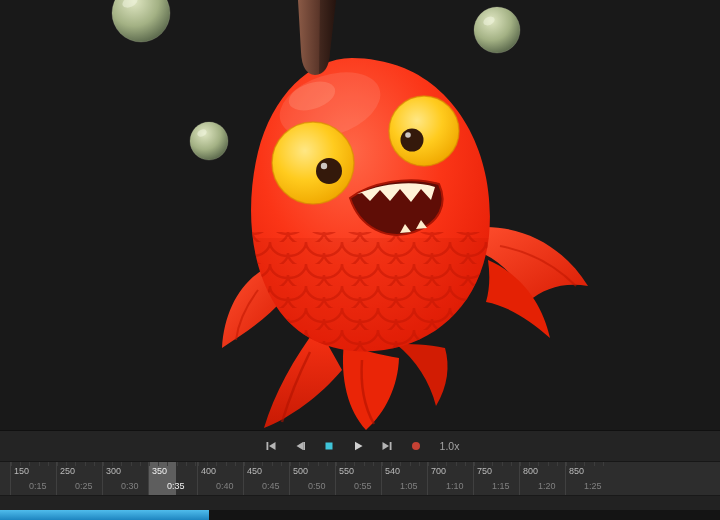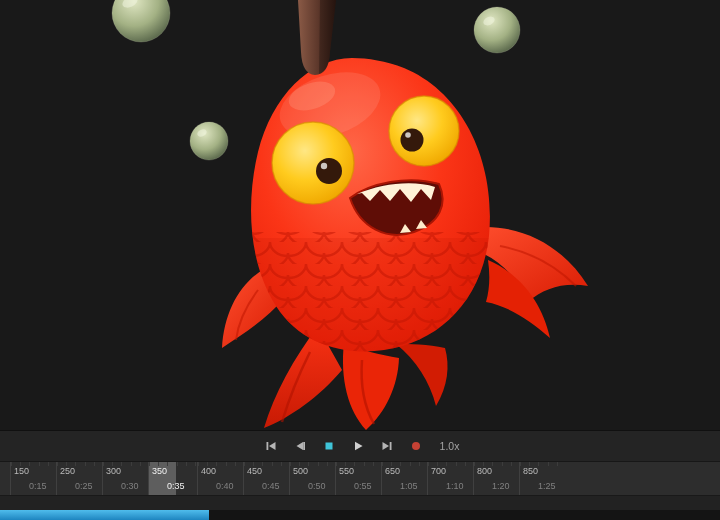--- a/index.html
+++ b/index.html
@@ -222,26 +222,30 @@
       </div>
       <div class="cell">
         <span class="frame">500</span>
         <span class="time">0:50</span>
       </div>
       <div class="cell">
         <span class="frame">550</span>
         <span class="time">0:55</span>
       </div>
       <div class="cell">
-        <span class="frame">650</span>
+        <span class="frame">540</span>
         <span class="time">1:05</span>
       </div>
       <div class="cell">
         <span class="frame">700</span>
         <span class="time">1:10</span>
+      </div>
+      <div class="cell">
+        <span class="frame">750</span>
+        <span class="time">1:15</span>
       </div>
       <div class="cell">
         <span class="frame">800</span>
         <span class="time">1:20</span>
       </div>
       <div class="cell">
         <span class="frame">850</span>
         <span class="time">1:25</span>
       </div>
     </div>

